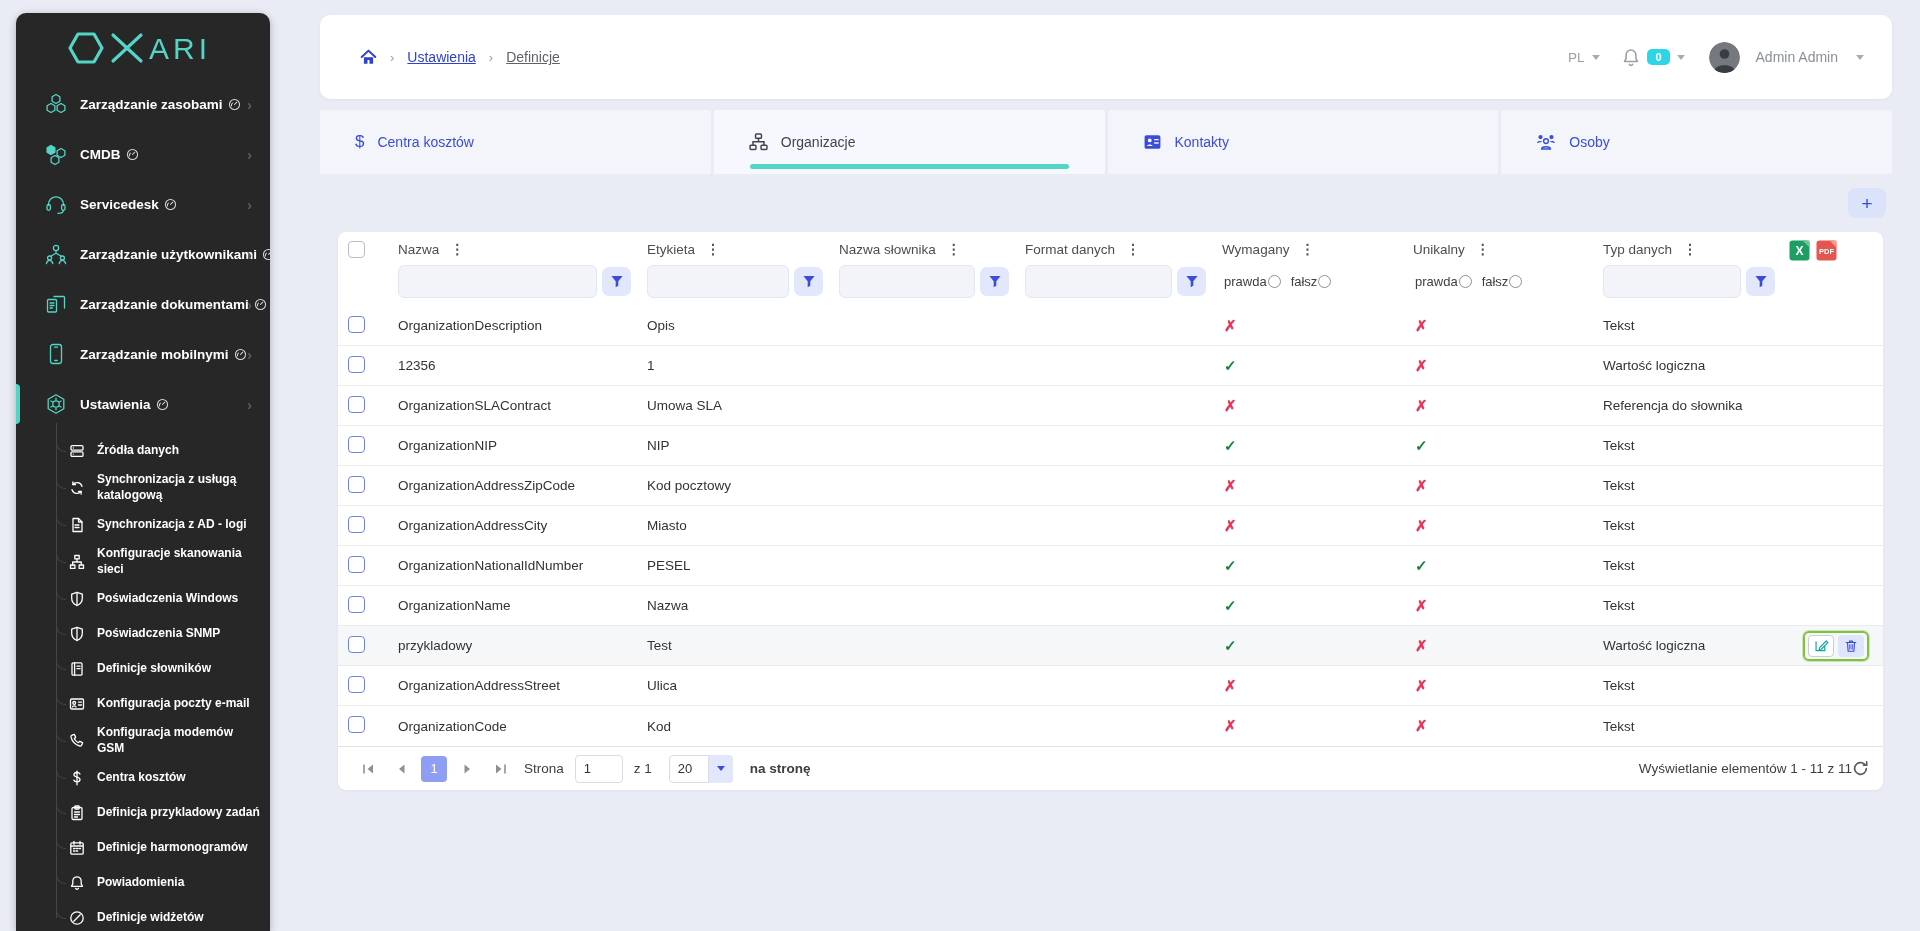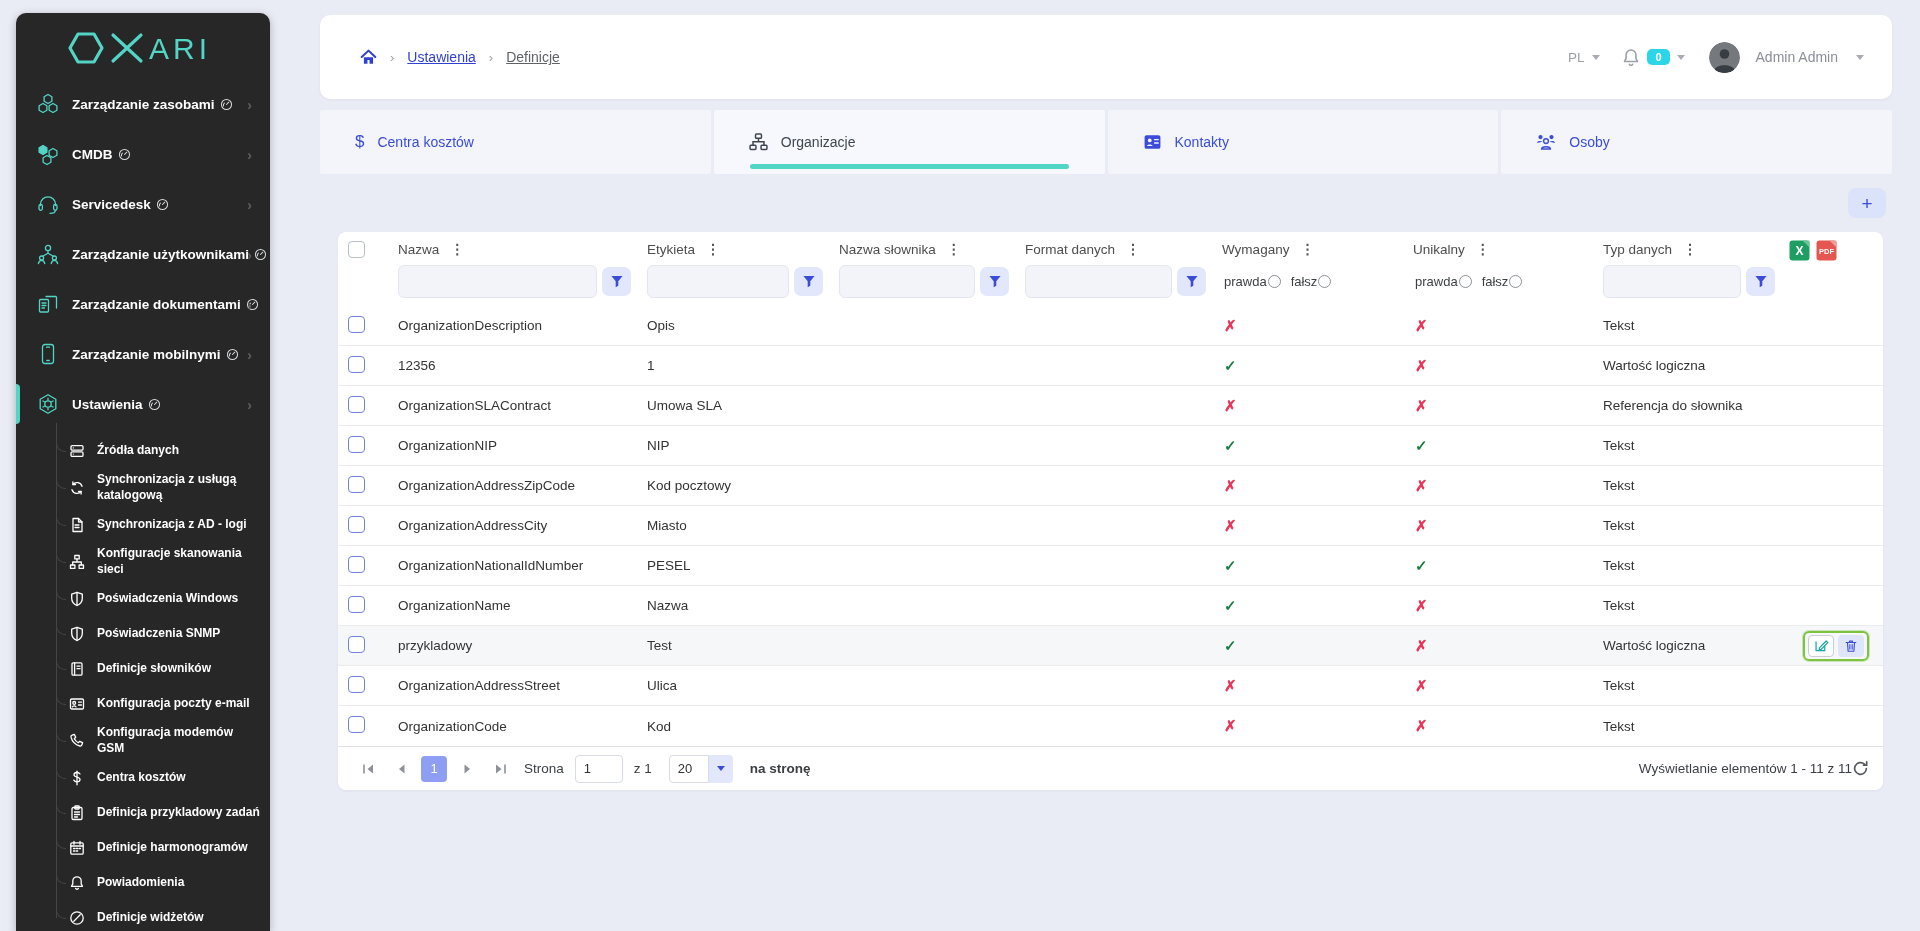--- a/index.html
+++ b/index.html
@@ -10,21 +10,21 @@
   --text-dark:#3b3e45; --row-line:#ebebeb;
 }
 *{box-sizing:border-box;margin:0;padding:0}
 html,body{width:1920px;height:931px;overflow:hidden;font-family:"Liberation Sans",sans-serif;background:var(--page-bg)}
 body{position:relative}
 
 .sidebar{position:absolute;left:16px;top:13px;width:254px;height:918px;background:var(--sidebar-bg);
   border-radius:10px 10px 0 0;overflow:hidden;box-shadow:0 2px 8px rgba(0,0,0,.25)}
 .logo-wrap{display:flex;justify-content:center;align-items:center;padding-top:17px;height:52px}
 .nav{margin-top:14px}
-.nav-item{position:relative;display:flex;align-items:center;height:50px;padding-left:20px;cursor:pointer}
+.nav-item{position:relative;display:flex;align-items:center;height:50px;padding-left:28px;cursor:pointer}
 .nav-item.active::before{content:"";position:absolute;left:0;top:5px;bottom:5px;width:4px;background:var(--accent-teal);border-radius:0 4px 4px 0}
 .nav-icon{width:24px;height:24px;color:var(--accent-teal);flex:0 0 24px;display:flex;align-items:center;justify-content:center}
 .nav-icon svg{width:24px;height:24px}
 .nav-label{color:#fff;font-size:13.5px;font-weight:700;margin-left:12px;white-space:nowrap}
 .gauge{margin-left:5px;color:#d7dadd;display:flex;align-items:flex-start}
 .gauge svg{width:13px;height:13px}
 .nav-chevron{position:absolute;right:18px;color:#5c5c5c;font-size:15px;font-weight:700}
 .submenu{position:relative;margin-top:4px}
 .tree-line{position:absolute;left:40px;top:-8px;bottom:18px;width:1px;background:#454545}
 .sub-item{position:relative;display:flex;align-items:center;min-height:35px;padding:4px 9px 4px 52px;cursor:pointer}

